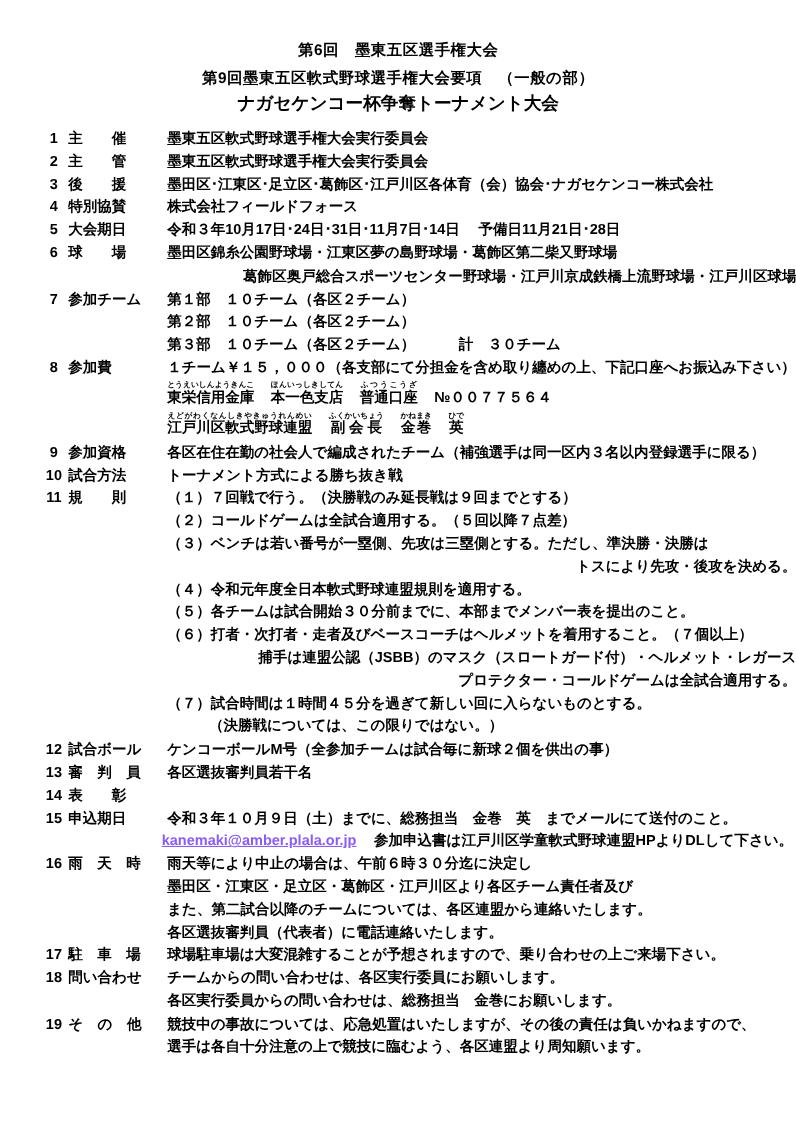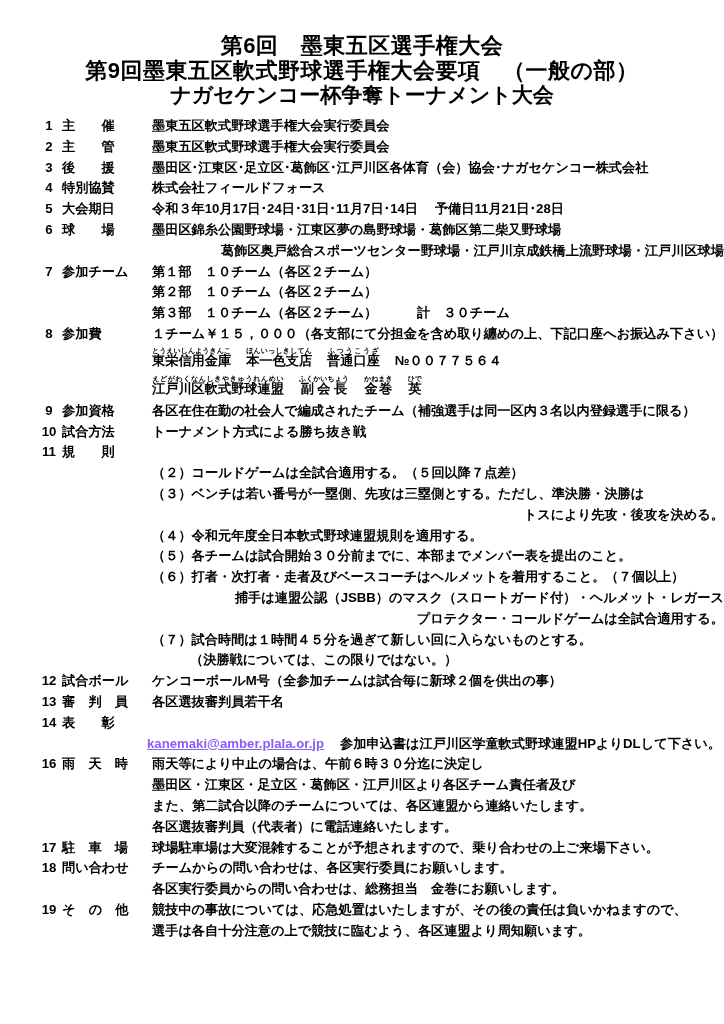--- a/index.html
+++ b/index.html
@@ -8,22 +8,22 @@
     width:724px;height:1024px;
     margin:0 auto;
     background:#ffffff;
     box-sizing:border-box;
     padding:33px 0 0 36px;
     font-family:"Liberation Sans", sans-serif;
     font-weight:700;
     color:#000;
     overflow:hidden;
   }
-  .t1,.t2{font-size:22px;text-align:center;line-height:25px;letter-spacing:0.5px;padding-right:36px;white-space:pre;}
-  .t3{font-size:21px;text-align:center;line-height:24px;margin-bottom:9px;padding-right:36px;white-space:pre;}
+  .t1,.t2{font-size:14px;text-align:center;line-height:25px;letter-spacing:0.5px;padding-right:36px;white-space:pre;}
+  .t3{font-size:16px;text-align:center;line-height:24px;margin-bottom:9px;padding-right:36px;white-space:pre;}
   .row{display:flex;font-size:13.2px;line-height:20.8px;white-space:pre;}
   .num{flex:0 0 26px;text-align:center;}
   .label{flex:0 0 90px;}
   .text{flex:1 1 auto;}
   .ind-a{padding-left:34px;text-align:right;}
   .ind-b{padding-left:38px;font-family:Liberation Serif, serif;}
   .tall{height:27px;align-items:flex-end;padding-bottom:1px;}
   .ruby-line ruby{margin-right:15px;ruby-position:over;}
   .ruby-line rt{font-size:7px;font-weight:700;letter-spacing:0;}
   .email-row .label{flex:0 0 65px;}
@@ -49,34 +49,35 @@
   <div class="row"><span class="num">7</span><span class="label">参加チーム</span><span class="text">第１部　１０チーム（各区２チーム）</span></div>
   <div class="row"><span class="num"></span><span class="label"></span><span class="text">第２部　１０チーム（各区２チーム）</span></div>
   <div class="row"><span class="num"></span><span class="label"></span><span class="text">第３部　１０チーム（各区２チーム）　　　計　３０チーム</span></div>
   <div class="row"><span class="num">8</span><span class="label">参加費</span><span class="text">１チーム￥１５，０００（各支部にて分担金を含め取り纏めの上、下記口座へお振込み下さい）</span></div>
 
   <div class="row tall"><span class="num"></span><span class="label"></span><span class="text ruby-line"><ruby>東栄信用金庫<rt>とうえいしんようきんこ</rt></ruby><ruby>本一色支店<rt>ほんいっしきしてん</rt></ruby><ruby>普通口座<rt>ふつうこうざ</rt></ruby><ruby>№００７７５６４<rt></rt></ruby></span></div>
   <div class="row tall"><span class="num"></span><span class="label"></span><span class="text ruby-line"><ruby>江戸川区軟式野球連盟<rt>えどがわくなんしきやきゅうれんめい</rt></ruby><ruby>副会長<rt>ふくかいちょう</rt></ruby><ruby>金巻<rt>かねまき</rt></ruby><ruby>英<rt>ひで</rt></ruby></span></div>
 
   <div class="row"><span class="num">9</span><span class="label">参加資格</span><span class="text">各区在住在勤の社会人で編成されたチーム（補強選手は同一区内３名以内登録選手に限る）</span></div>
   <div class="row"><span class="num">10</span><span class="label">試合方法</span><span class="text">トーナメント方式による勝ち抜き戦</span></div>
-  <div class="row"><span class="num">11</span><span class="label">規　　則</span></div>
+  <div class="row"><span class="num">11</span><span class="label">規　　則</span><span class="text">（１）７回戦で行う。（決勝戦のみ延長戦は９回までとする）</span></div>
   <div class="row"><span class="num"></span><span class="label"></span><span class="text">（２）コールドゲームは全試合適用する。（５回以降７点差）</span></div>
   <div class="row"><span class="num"></span><span class="label"></span><span class="text">（３）ベンチは若い番号が一塁側、先攻は三塁側とする。ただし、準決勝・決勝は</span></div>
   <div class="row"><span class="num"></span><span class="label"></span><span class="text ind-a">トスにより先攻・後攻を決める。</span></div>
   <div class="row"><span class="num"></span><span class="label"></span><span class="text">（４）令和元年度全日本軟式野球連盟規則を適用する。</span></div>
   <div class="row"><span class="num"></span><span class="label"></span><span class="text">（５）各チームは試合開始３０分前までに、本部までメンバー表を提出のこと。</span></div>
   <div class="row"><span class="num"></span><span class="label"></span><span class="text">（６）打者・次打者・走者及びベースコーチはヘルメットを着用すること。（７個以上）</span></div>
   <div class="row"><span class="num"></span><span class="label"></span><span class="text ind-a">捕手は連盟公認（JSBB）のマスク（スロートガード付）・ヘルメット・レガース</span></div>
   <div class="row"><span class="num"></span><span class="label"></span><span class="text ind-a">プロテクター・コールドゲームは全試合適用する。</span></div>
   <div class="row"><span class="num"></span><span class="label"></span><span class="text">（７）試合時間は１時間４５分を過ぎて新しい回に入らないものとする。</span></div>
   <div class="row"><span class="num"></span><span class="label"></span><span class="text ind-b">（決勝戦については、この限りではない。）</span></div>
   <div class="row"><span class="num">12</span><span class="label">試合ボール</span><span class="text">ケンコーボールM号（全参加チームは試合毎に新球２個を供出の事）</span></div>
   <div class="row"><span class="num">13</span><span class="label">審　判　員</span><span class="text">各区選抜審判員若干名</span></div>
   <div class="row"><span class="num">14</span><span class="label">表　　彰</span></div>
+  <div class="row"><span class="num">15</span><span class="label">申込期日</span><span class="text">令和３年１０月９日（土）までに、総務担当　金巻　英　までメールにて送付のこと。</span></div>
 
   <div class="row email-row"><span class="num"></span><span class="label"></span><span class="text"><a class="email-link">kanemaki@amber.plala.or.jp</a><span class="note">参加申込書は江戸川区学童軟式野球連盟HPよりDLして下さい。</span></span></div>
 
   <div class="row"><span class="num">16</span><span class="label">雨　天　時</span><span class="text">雨天等により中止の場合は、午前６時３０分迄に決定し</span></div>
   <div class="row"><span class="num"></span><span class="label"></span><span class="text">墨田区・江東区・足立区・葛飾区・江戸川区より各区チーム責任者及び</span></div>
   <div class="row"><span class="num"></span><span class="label"></span><span class="text">また、第二試合以降のチームについては、各区連盟から連絡いたします。</span></div>
   <div class="row"><span class="num"></span><span class="label"></span><span class="text">各区選抜審判員（代表者）に電話連絡いたします。</span></div>
   <div class="row"><span class="num">17</span><span class="label">駐　車　場</span><span class="text">球場駐車場は大変混雑することが予想されますので、乗り合わせの上ご来場下さい。</span></div>
   <div class="row"><span class="num">18</span><span class="label">問い合わせ</span><span class="text">チームからの問い合わせは、各区実行委員にお願いします。</span></div>
   <div class="row"><span class="num"></span><span class="label"></span><span class="text">各区実行委員からの問い合わせは、総務担当　金巻にお願いします。</span></div>

